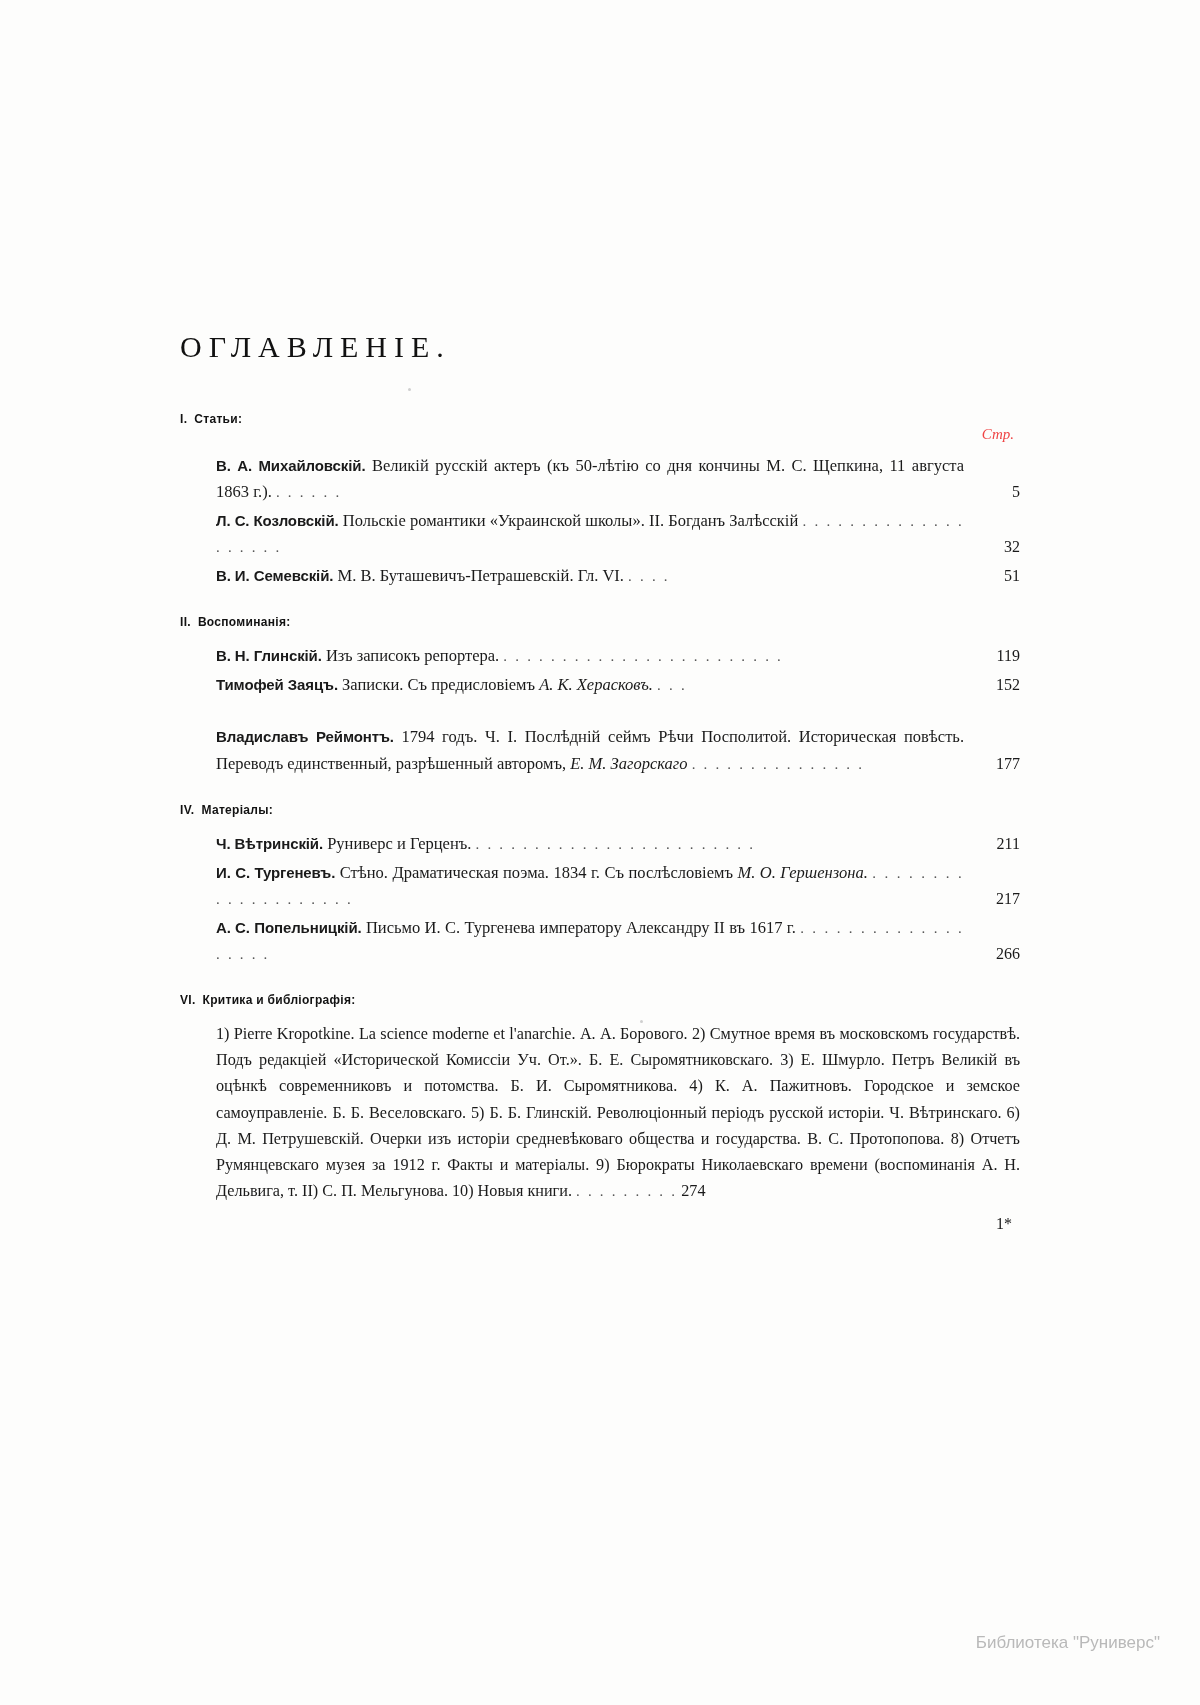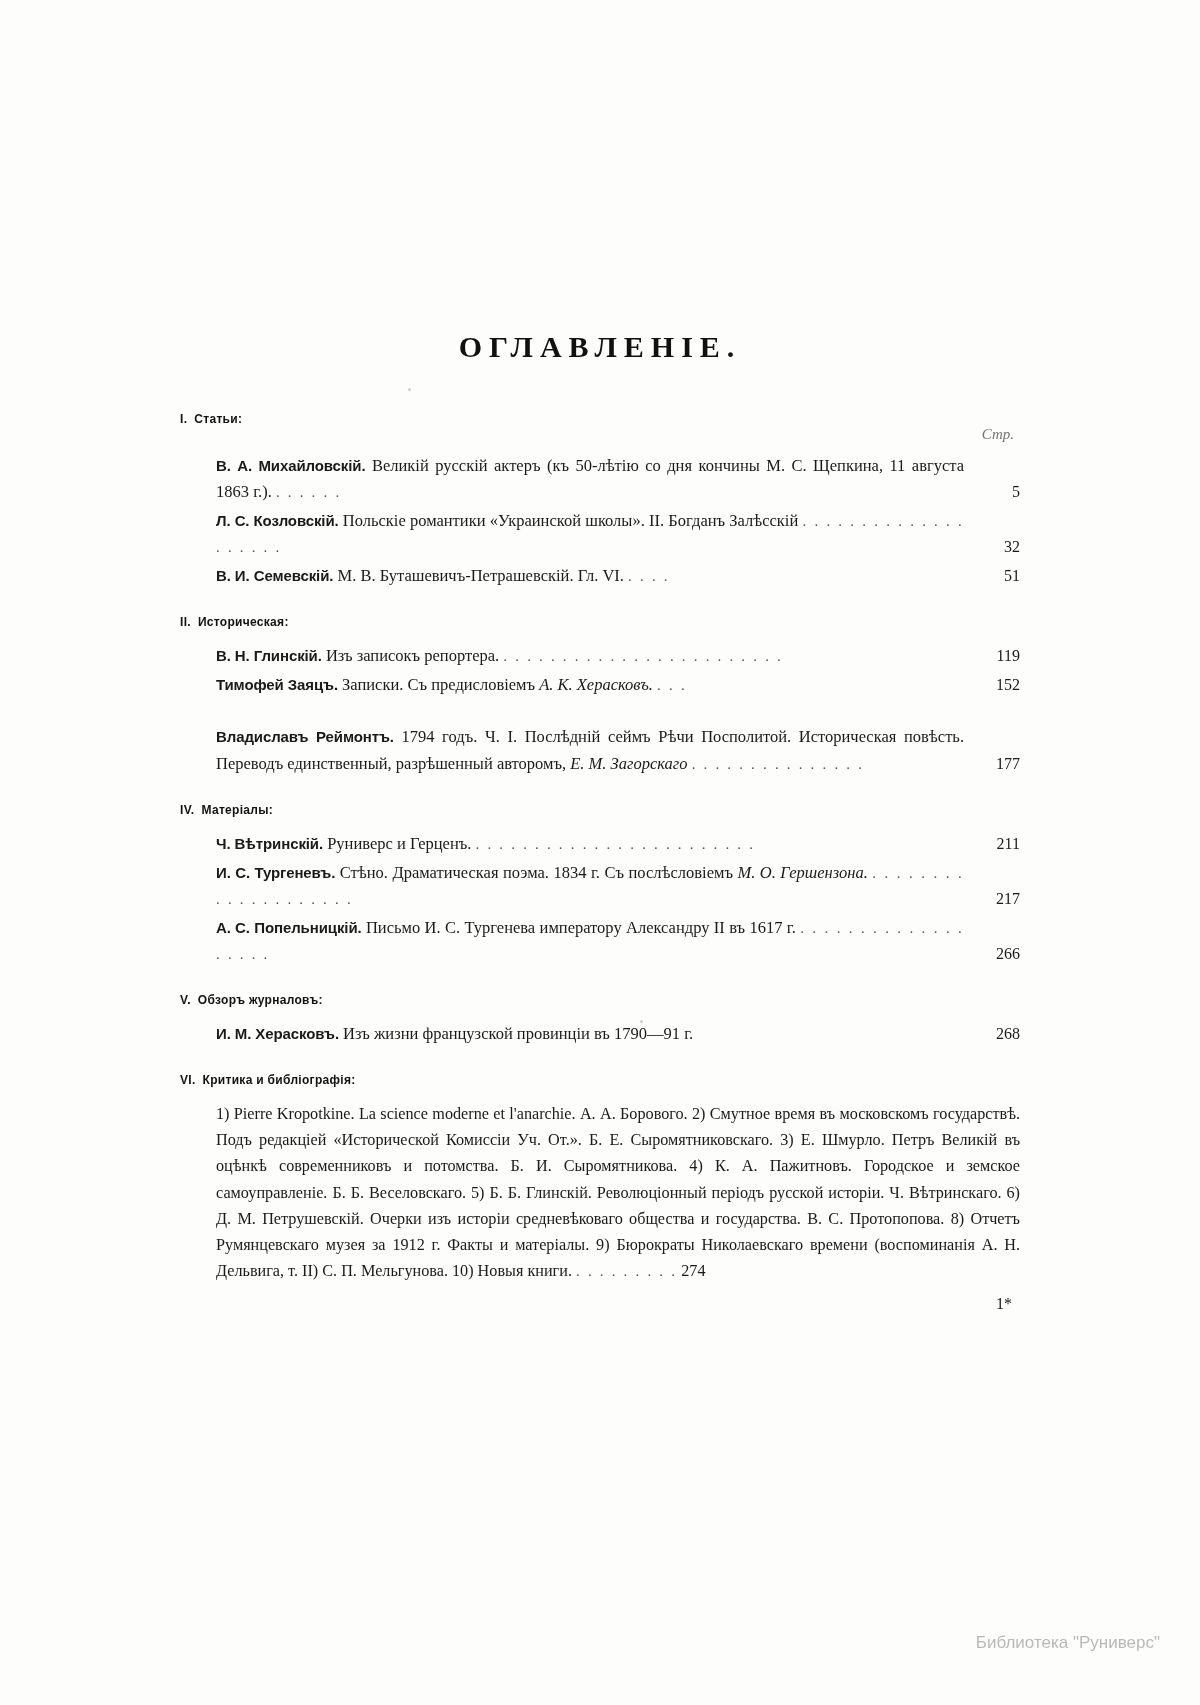--- a/index.html
+++ b/index.html
@@ -20,24 +20,24 @@
     inset: 0;
     background: #fdfdfc;
   }
   .content {
     position: absolute;
     left: 180px;
     top: 330px;
     width: 840px;
   }
   .doc-title {
-    text-align: center;
+    text-align: left;
     font-size: 30px;
     letter-spacing: 7px;
-    font-weight: bold;
+    font-weight: normal;
     margin: 0 0 48px 0;
     color: #111;
     font-family: "Liberation Serif", serif;
   }
   .section {
     margin-bottom: 26px;
   }
   .section-head {
     font-family: "Liberation Sans", sans-serif;
     font-weight: bold;
@@ -48,21 +48,21 @@
   }
   .section-head .numeral {
     margin-right: 7px;
   }
   .col-head {
     text-align: right;
     font-style: italic;
     font-size: 15px;
     margin: -14px 0 10px 0;
     padding-right: 6px;
-    color: #737373;
+    color: #ef4444;
   }
   .entries {
     padding-left: 36px;
   }
   .entry {
     position: relative;
     font-size: 16.5px;
     line-height: 1.58;
     margin-bottom: 3px;
     text-align: justify;
@@ -150,21 +150,21 @@
           <span class="author">В. И. Семевскій.</span>
           <span class="title">М. В. Буташевичъ-Петрашевскій. Гл. VI.</span>
           <span class="leader">. . . .</span>
           <span class="pageno">51</span>
         </div>
       </div>
     </div>
 
     <div class="section">
       <div class="section-head">
-        <span class="numeral">II.</span><span>Историческая:</span>
+        <span class="numeral">II.</span><span>Воспоминанія:</span>
       </div>
       <div class="entries">
         <div class="entry">
           <span class="author">В. Н. Глинскій.</span>
           <span class="title">Изъ записокъ репортера.</span>
           <span class="leader">. . . . . . . . . . . . . . . . . . . . . . . .</span>
           <span class="pageno">119</span>
         </div>
         <div class="entry">
           <span class="author">Тимофей Заяцъ.</span>
@@ -208,32 +208,20 @@
         </div>
         <div class="entry">
           <span class="author">А. С. Попельницкій.</span>
           <span class="title">Письмо И. С. Тургенева императору Александру II въ 1617 г.</span>
           <span class="leader">. . . . . . . . . . . . . . . . . . .</span>
           <span class="pageno">266</span>
         </div>
       </div>
     </div>
 
-    <div class="section">
-      <div class="section-head">
-        <span class="numeral">V.</span><span>Обзоръ журналовъ:</span>
-      </div>
-      <div class="entries">
-        <div class="entry">
-          <span class="author">И. М. Херасковъ.</span>
-          <span class="title">Изъ жизни французской провинціи въ 1790—91 г.</span>
-          <span class="pageno">268</span>
-        </div>
-      </div>
-    </div>
 
     <div class="section">
       <div class="section-head">
         <span class="numeral">VI.</span><span>Критика и библіографія:</span>
       </div>
       <div class="entries">
         <div class="para">
           <span>1) Pierre Kropotkine. La science moderne et l'anarchie. А. А. Борового. 2) Смутное время въ московскомъ государствѣ. Подъ редакціей «Исторической Комиссіи Уч. От.». Б. Е. Сыромятниковскаго. 3) Е. Шмурло. Петръ Великій въ оцѣнкѣ современниковъ и потомства. Б. И. Сыромятникова. 4) К. А. Пажитновъ. Городское и земское самоуправленіе. Б. Б. Веселовскаго. 5) Б. Б. Глинскій. Революціонный періодъ русской исторіи. Ч. Вѣтринскаго. 6) Д. М. Петрушевскій. Очерки изъ исторіи средневѣковаго общества и государства. В. С. Протопопова. 8) Отчетъ Румянцевскаго музея за 1912 г. Факты и матеріалы. 9) Бюрократы Николаевскаго времени (воспоминанія А. Н. Дельвига, т. II) С. П. Мельгунова. 10) Новыя книги.</span>
           <span class="leader">. . . . . . . . .</span>
           <span>274</span>

